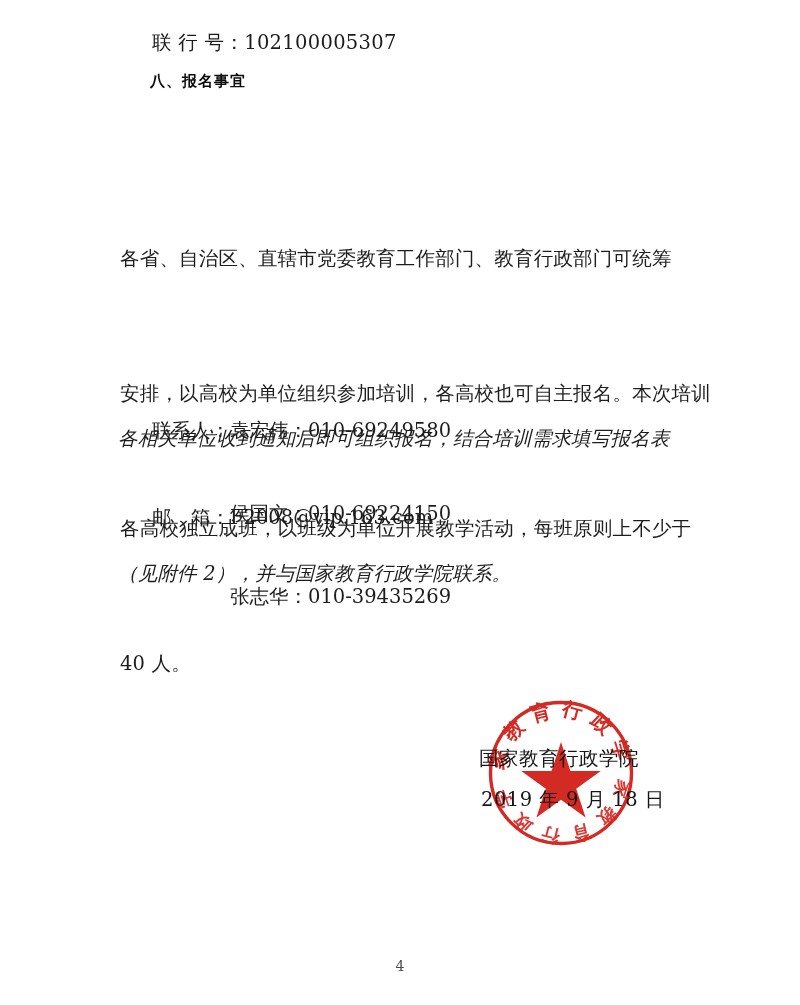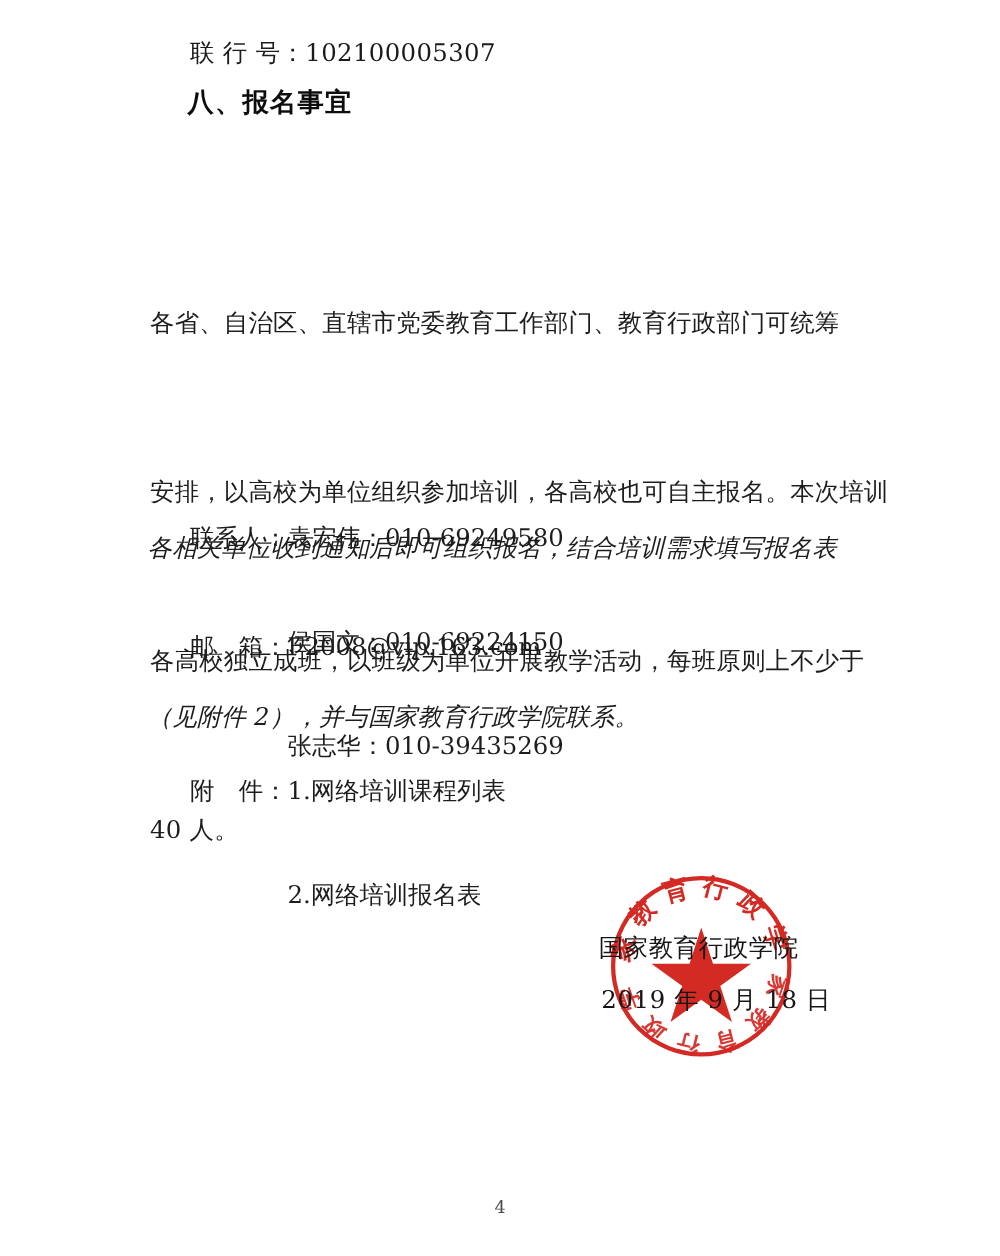--- a/index.html
+++ b/index.html
@@ -24,22 +24,22 @@
 
   
   .line-kv {
     font-size: 19.5px;
     line-height: 26px;
     letter-spacing: 0.3px;
     color: #1b1b1b;
     white-space: pre;
   }
   .sec-heading {
-    font-family: Liberation Sans, sans-serif;
-    font-size: 21px;
+    font-family: Liberation Mono, monospace;
+    font-size: 15px;
     font-weight: 700;
     line-height: 26px;
     color: #0d0d0d;
     letter-spacing: 1px;
     white-space: pre;
   }
   .para {
     font-size: 19.5px;
     line-height: 45px;
     color: #1d1d1d;
@@ -124,24 +124,20 @@
   </div>
 
   <div class="abs" style="left:152px; top:370px;">
     <div class="contact-line">联系人：袁宏伟：010-69249580</div>
     <div class="contact-line" style="padding-left:78px;">侯国文：010-69224150</div>
     <div class="contact-line" style="padding-left:78px;">张志华：010-39435269</div>
   </div>
 
   <div class="abs contact-line" style="left:152px; top:495px;">邮　箱：F2008@vip.163.com</div>
 
-  <div class="abs" style="left:152px; top:572px;">
-    <div class="attach-line">附　件：1.网络培训课程列表</div>
-    <div class="attach-line" style="padding-left:78px;">2.网络培训报名表</div>
-  </div>
 
   <div id="seal-area">
     <svg class="seal-svg" viewBox="0 0 150 150">
       <defs>
         <path id="ringPathTop" d="M 75,75 m -57,0 a 57,57 0 1 1 114,0" fill="none"></path>
         <path id="ringPathBot" d="M 75,75 m 57,0 a 57,57 0 1 1 -114,0" fill="none"></path>
       </defs>
 
       <circle cx="75" cy="75" r="70.5" fill="none" stroke="#d42a24" stroke-width="3.4"></circle>
 

